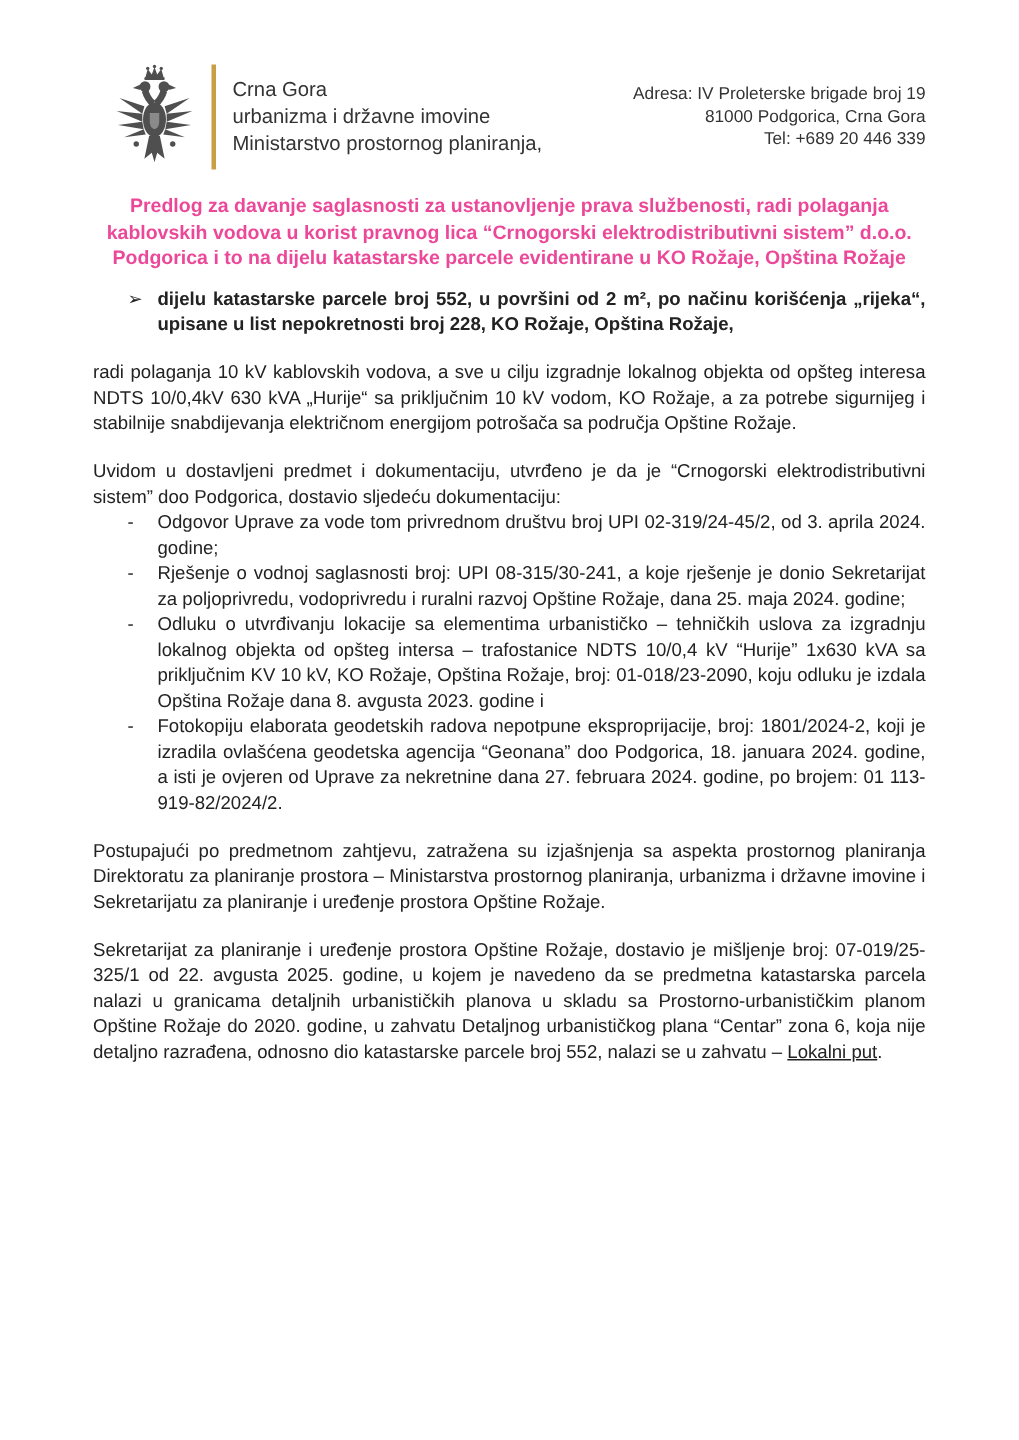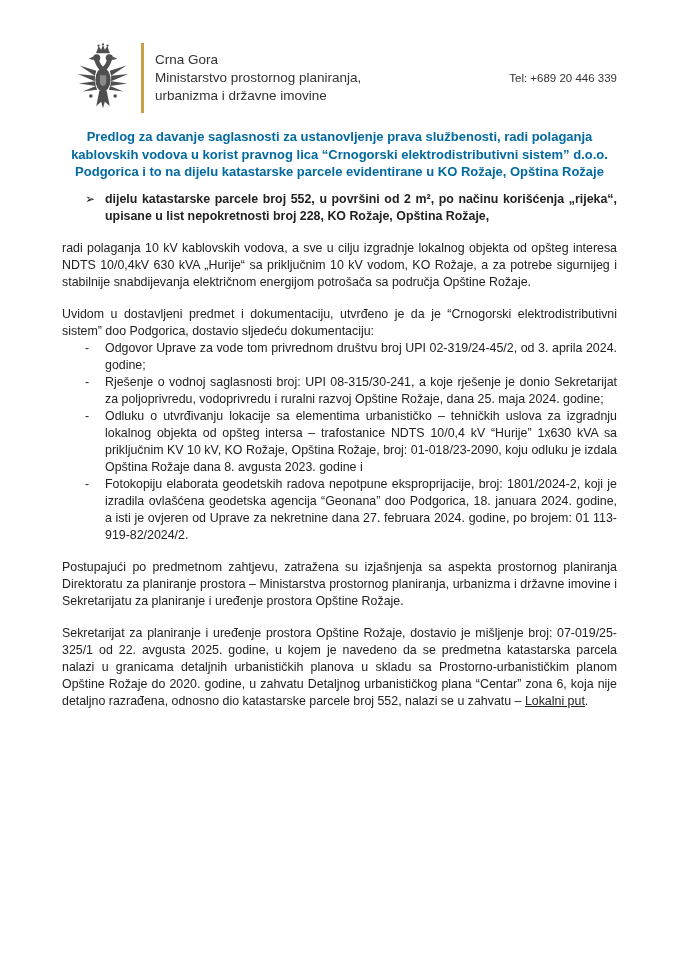--- a/index.html
+++ b/index.html
@@ -49,21 +49,21 @@
     color: #333333;
     flex: 0 0 auto;
   }
 
   
   .doc-title {
     font-size: 13px;
     font-weight: bold;
     line-height: 17.5px;
     text-align: center;
-    color: #0369a1;
+    color: #ec4899;
     margin: 0 0 10px 0;
   }
 
   
   .body-text { font-size: 12.4px; line-height: 17px; }
   .body-text p {
     margin: 0 0 15px 0;
     text-align: justify;
   }
   .para-first { margin-top: 15px !important; }
@@ -144,24 +144,26 @@
           <circle cx="33" cy="120" r="4"></circle>
           <circle cx="87" cy="120" r="4"></circle>
 
           <path d="M53 74 h14 v13 q0 9 -7 11 q-7 -2 -7 -11 Z" fill="#8a8a8a"></path>
         </g>
       </svg>
     </div>
     <div class="gold-divider" style="background: rgb(201, 158, 69);"></div>
     <div class="ministry-block">
       <div>Crna Gora</div>
+      <div>urbanizma i državne imovine</div>
       <div>Ministarstvo prostornog planiranja,</div>
-      <div>urbanizma i državne imovine</div>
     </div>
     <div class="address-block">
+      <div>Adresa: IV Proleterske brigade broj 19</div>
+      <div>81000 Podgorica, Crna Gora</div>
       <div>Tel: +689 20 446 339</div>
     </div>
   </div>
 
   <h1 class="doc-title">Predlog za davanje saglasnosti za ustanovljenje prava službenosti, radi polaganja kablovskih vodova u korist pravnog lica “Crnogorski elektrodistributivni sistem” d.o.o. Podgorica i to na dijelu katastarske parcele evidentirane u KO Rožaje, Opština Rožaje</h1>
 
   <div class="body-text">
 
 
     <div class="arrow-row">

